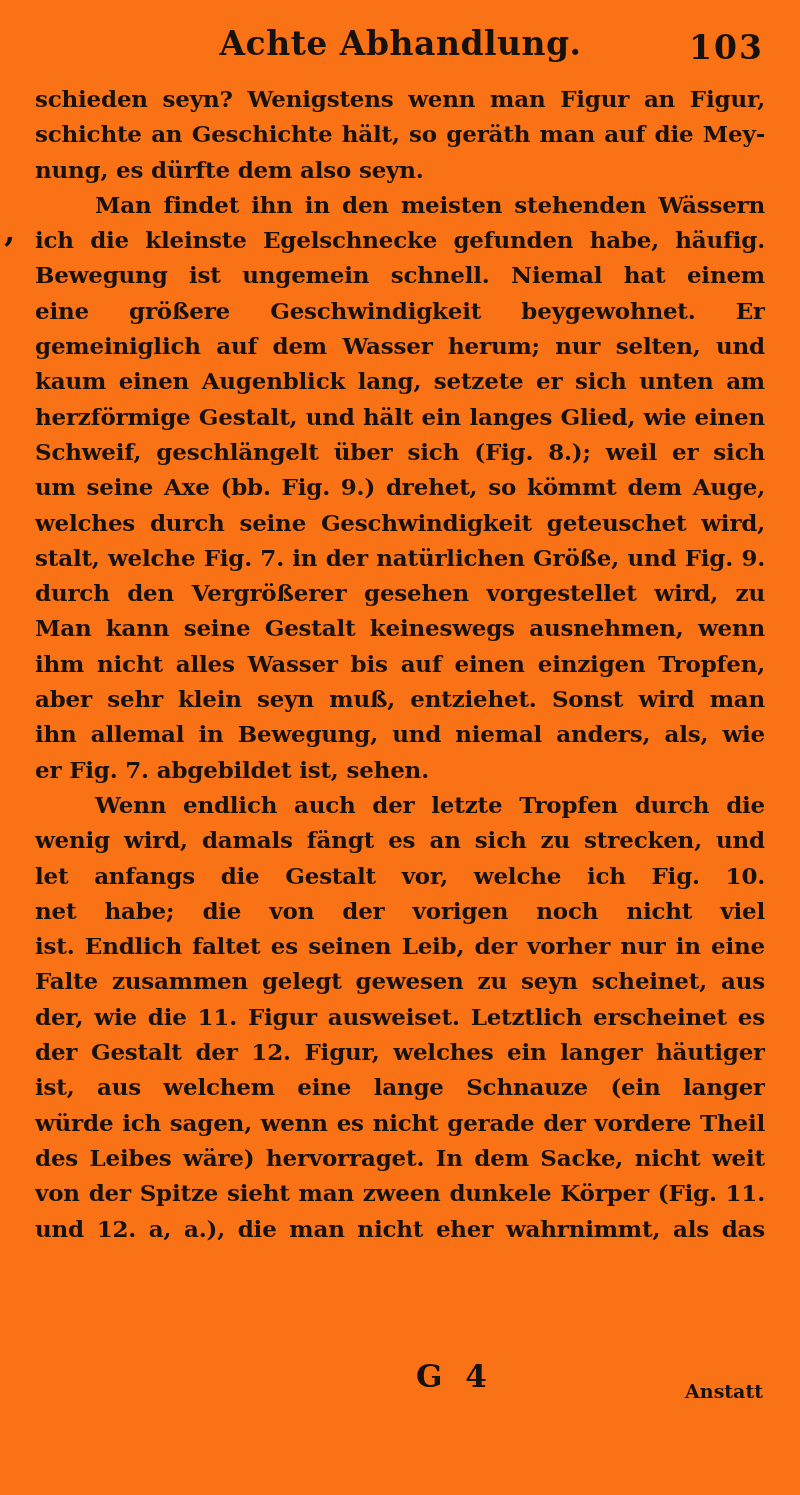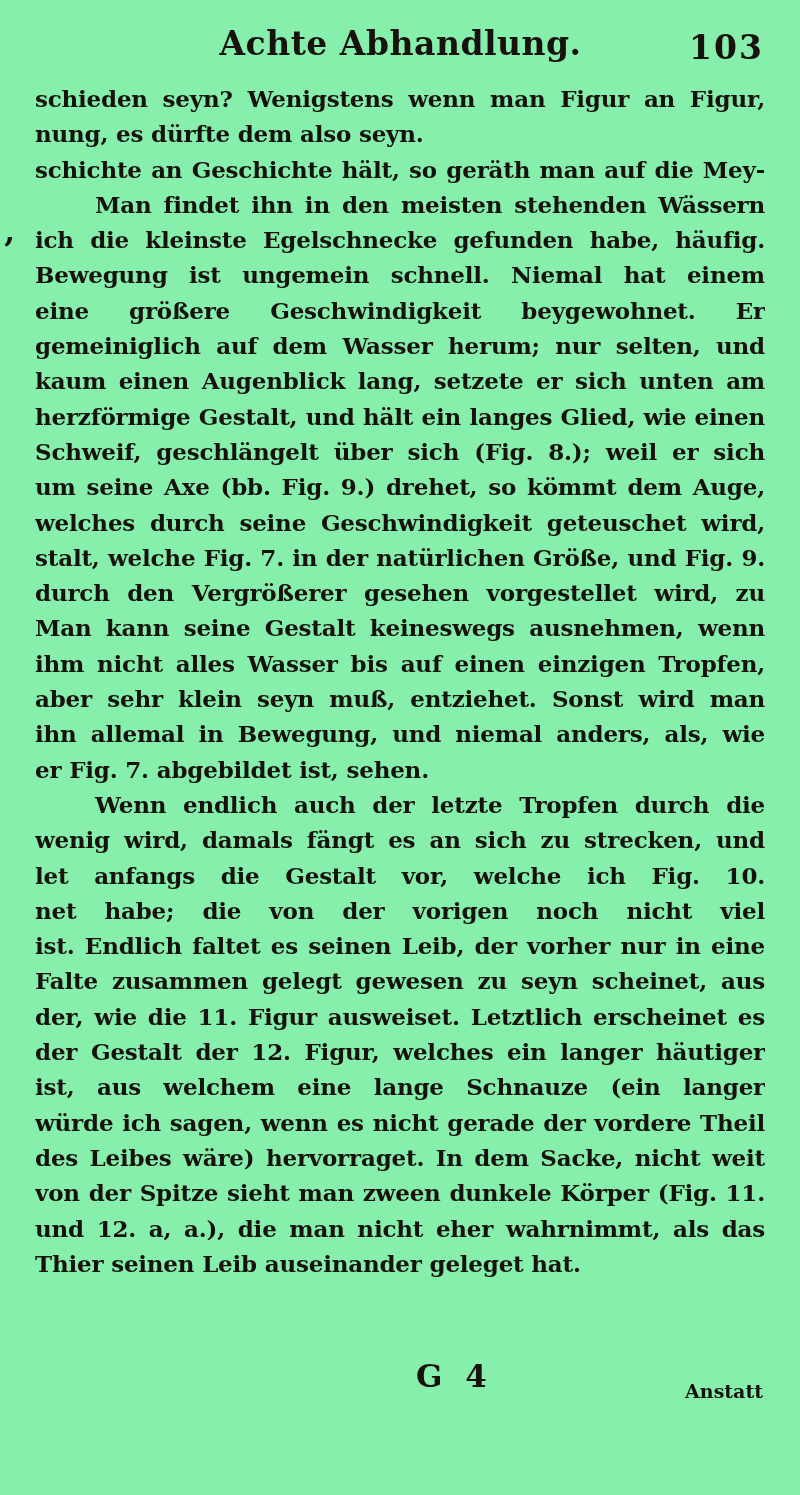--- a/index.html
+++ b/index.html
@@ -4,21 +4,21 @@
 <style>
   html, body { margin: 0; padding: 0; }
   body {
     width: 800px; height: 1495px;
     background: #ffffff;
     font-family: "DejaVu Serif", serif;
   }
   .page {
     position: relative;
     width: 800px; height: 1495px;
-    background: #86efac;
+    background: #f97316;
     color: #17120d;
     overflow: hidden;
   }
   
   .header {
     position: absolute;
     top: 24px; left: 35px; right: 34px; height: 48px;
   }
   .running-title {
     position: absolute; left: 0; right: 0; top: 0;
@@ -72,22 +72,22 @@
     <div class="running-title">Achte Abhandlung.</div>
     <div class="page-number">103</div>
   </div>
 
   <div class="margin-mark">’</div>
 
   <div class="text-block">
 
     <div>
       <div class="ln">schieden seyn? Wenigstens wenn man Figur an Figur, Ge-</div>
+      <div class="ln">schichte an Geschichte hält, so geräth man auf die Mey-</div>
       <div class="ln last">nung, es dürfte dem also seyn.</div>
-      <div class="ln">schichte an Geschichte hält, so geräth man auf die Mey-</div>
     </div>
 
     <div>
       <div class="ln indent">Man findet ihn in den meisten stehenden Wässern in</div>
       <div class="ln">ich die kleinste Egelschnecke gefunden habe, häufig. Seine</div>
       <div class="ln">Bewegung ist ungemein schnell. Niemal hat einem Thiere</div>
       <div class="ln">eine größere Geschwindigkeit beygewohnet. Er schwimmt</div>
       <div class="ln">gemeiniglich auf dem Wasser herum; nur selten, und dieses</div>
       <div class="ln">kaum einen Augenblick lang, setzete er sich unten am Bo-</div>
       <div class="ln">herzförmige Gestalt, und hält ein langes Glied, wie einen</div>
@@ -110,21 +110,20 @@
       <div class="ln">net habe; die von der vorigen noch nicht viel unterschieden</div>
       <div class="ln">ist. Endlich faltet es seinen Leib, der vorher nur in eine</div>
       <div class="ln">Falte zusammen gelegt gewesen zu seyn scheinet, aus einan-</div>
       <div class="ln">der, wie die 11. Figur ausweiset. Letztlich erscheinet es in</div>
       <div class="ln">der Gestalt der 12. Figur, welches ein langer häutiger Sack</div>
       <div class="ln">ist, aus welchem eine lange Schnauze (ein langer Schweif</div>
       <div class="ln">würde ich sagen, wenn es nicht gerade der vordere Theil</div>
       <div class="ln">des Leibes wäre) hervorraget. In dem Sacke, nicht weit</div>
       <div class="ln">von der Spitze sieht man zween dunkele Körper (Fig. 11.</div>
       <div class="ln">und 12. a, a.), die man nicht eher wahrnimmt, als das</div>
-      <div class="ln last">Thier seinen Leib auseinander geleget hat.</div>
     </div>
 
   </div>
 
   <div class="signature-mark">G 4</div>
 
   <div class="catchword">Anstatt</div>
 
 </div>
 

